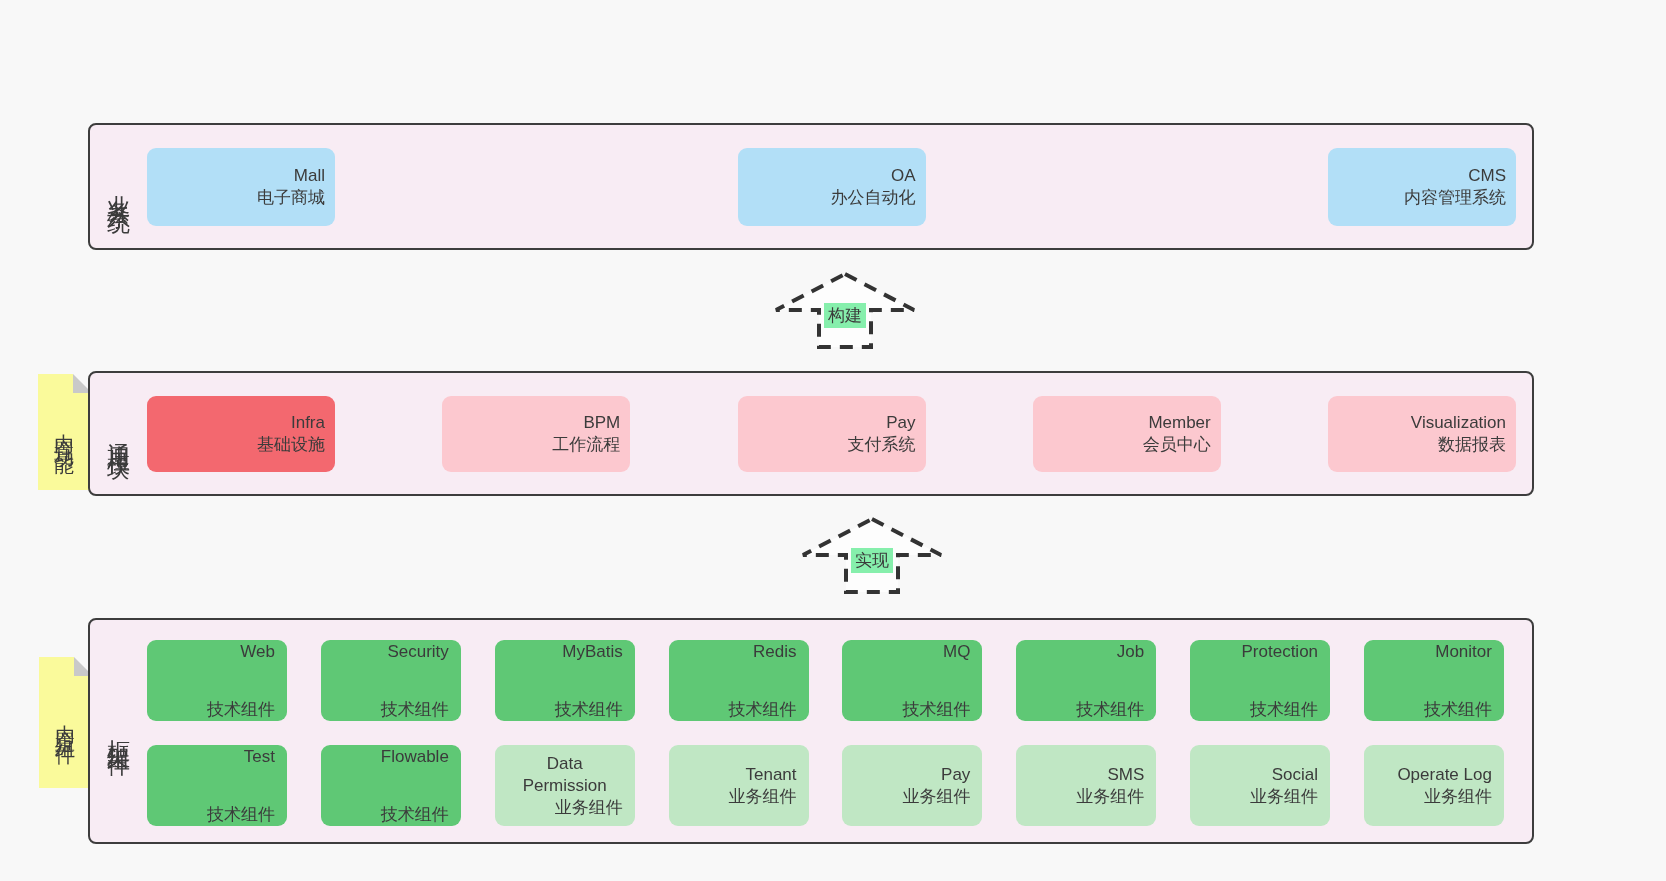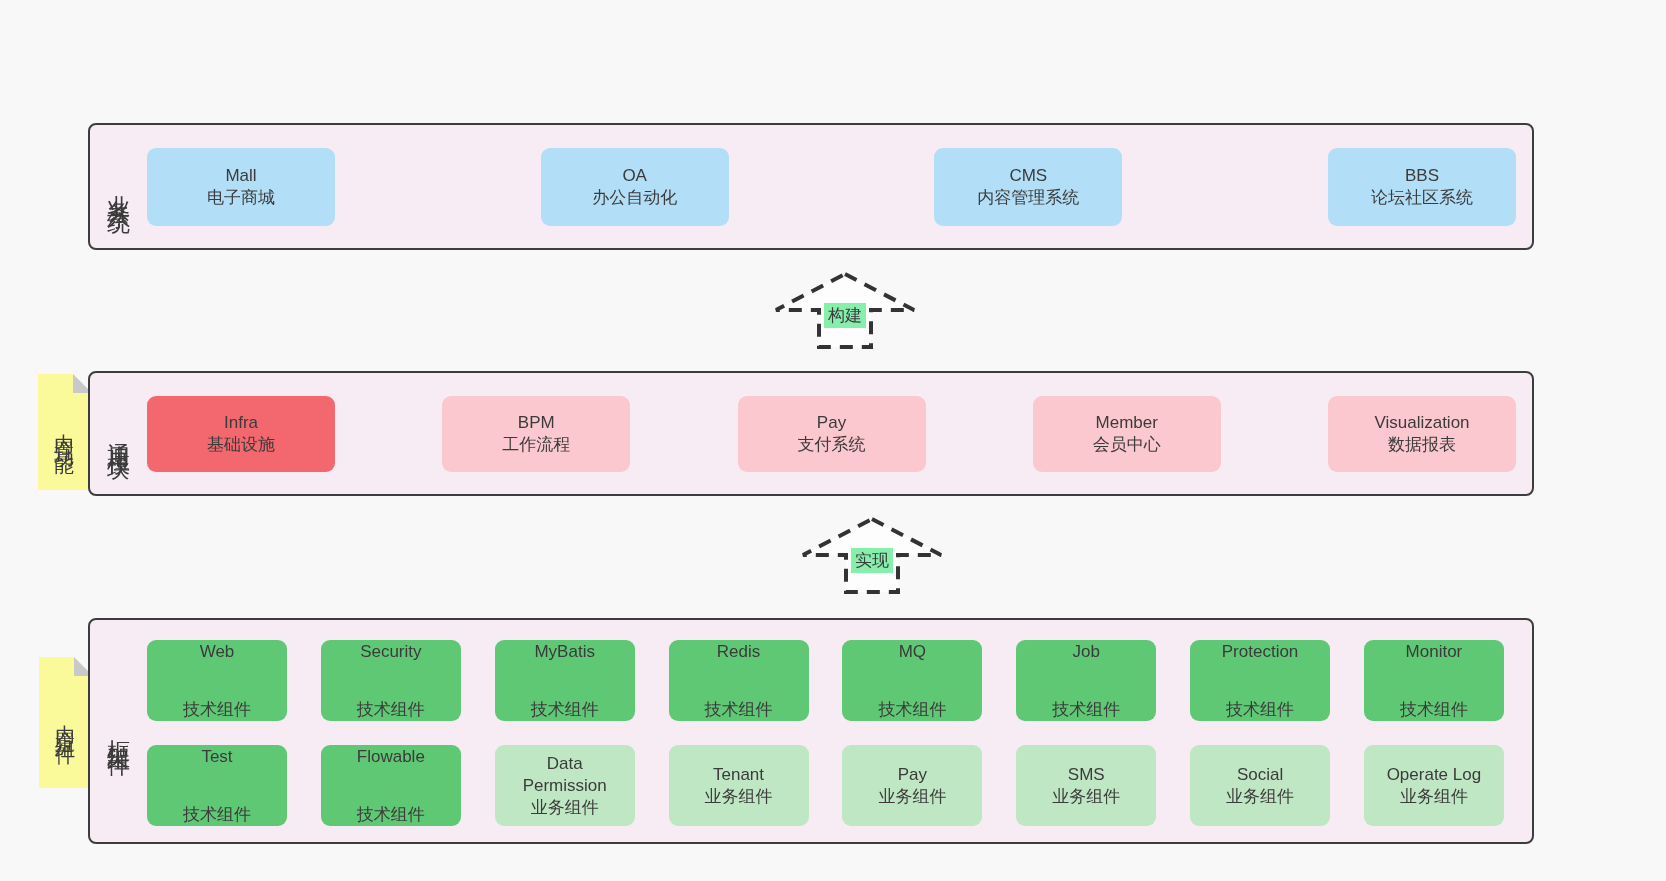--- a/index.html
+++ b/index.html
@@ -56,21 +56,21 @@
     display: flex;
     flex-direction: column;
     gap: 24px;
   }
   .row { display: flex; justify-content: space-between; }
 
   .box {
     border-radius: 9px;
     display: flex;
     flex-direction: column;
-    align-items: center;
+    align-items: flex-end;
     justify-content: center;
     text-align: center;
     font-size: 17px;
     line-height: 22px;
     color: var(--text, #3b3b3b);
   }
   .boxes .box { width: 188px; height: 78px; padding: 0 10px; }
   #panel-modules .boxes .box { height: 76px; }
   .row .box { width: 140px; height: 81px; padding: 0 12px; }
 
@@ -157,24 +157,20 @@
           <span class="box-subtitle">电子商城</span>
         </div>
         <div class="box blue">
           <span class="box-title">OA</span>
           <span class="box-subtitle">办公自动化</span>
         </div>
         <div class="box blue">
           <span class="box-title">CMS</span>
           <span class="box-subtitle">内容管理系统</span>
         </div>
-        <div class="box blue">
-          <span class="box-title">BBS</span>
-          <span class="box-subtitle">论坛社区系统</span>
-        </div>
       </div>
   </section>
 
   <div class="arrow" id="arrow-build">
     <svg viewBox="0 0 150 80" width="150" height="80" aria-hidden="true">
       <path d="M75 4 L144 40 H101 V77 H49 V40 H6 Z"></path>
     </svg>
     <span class="arrow-label">构建</span>
   </div>
 

